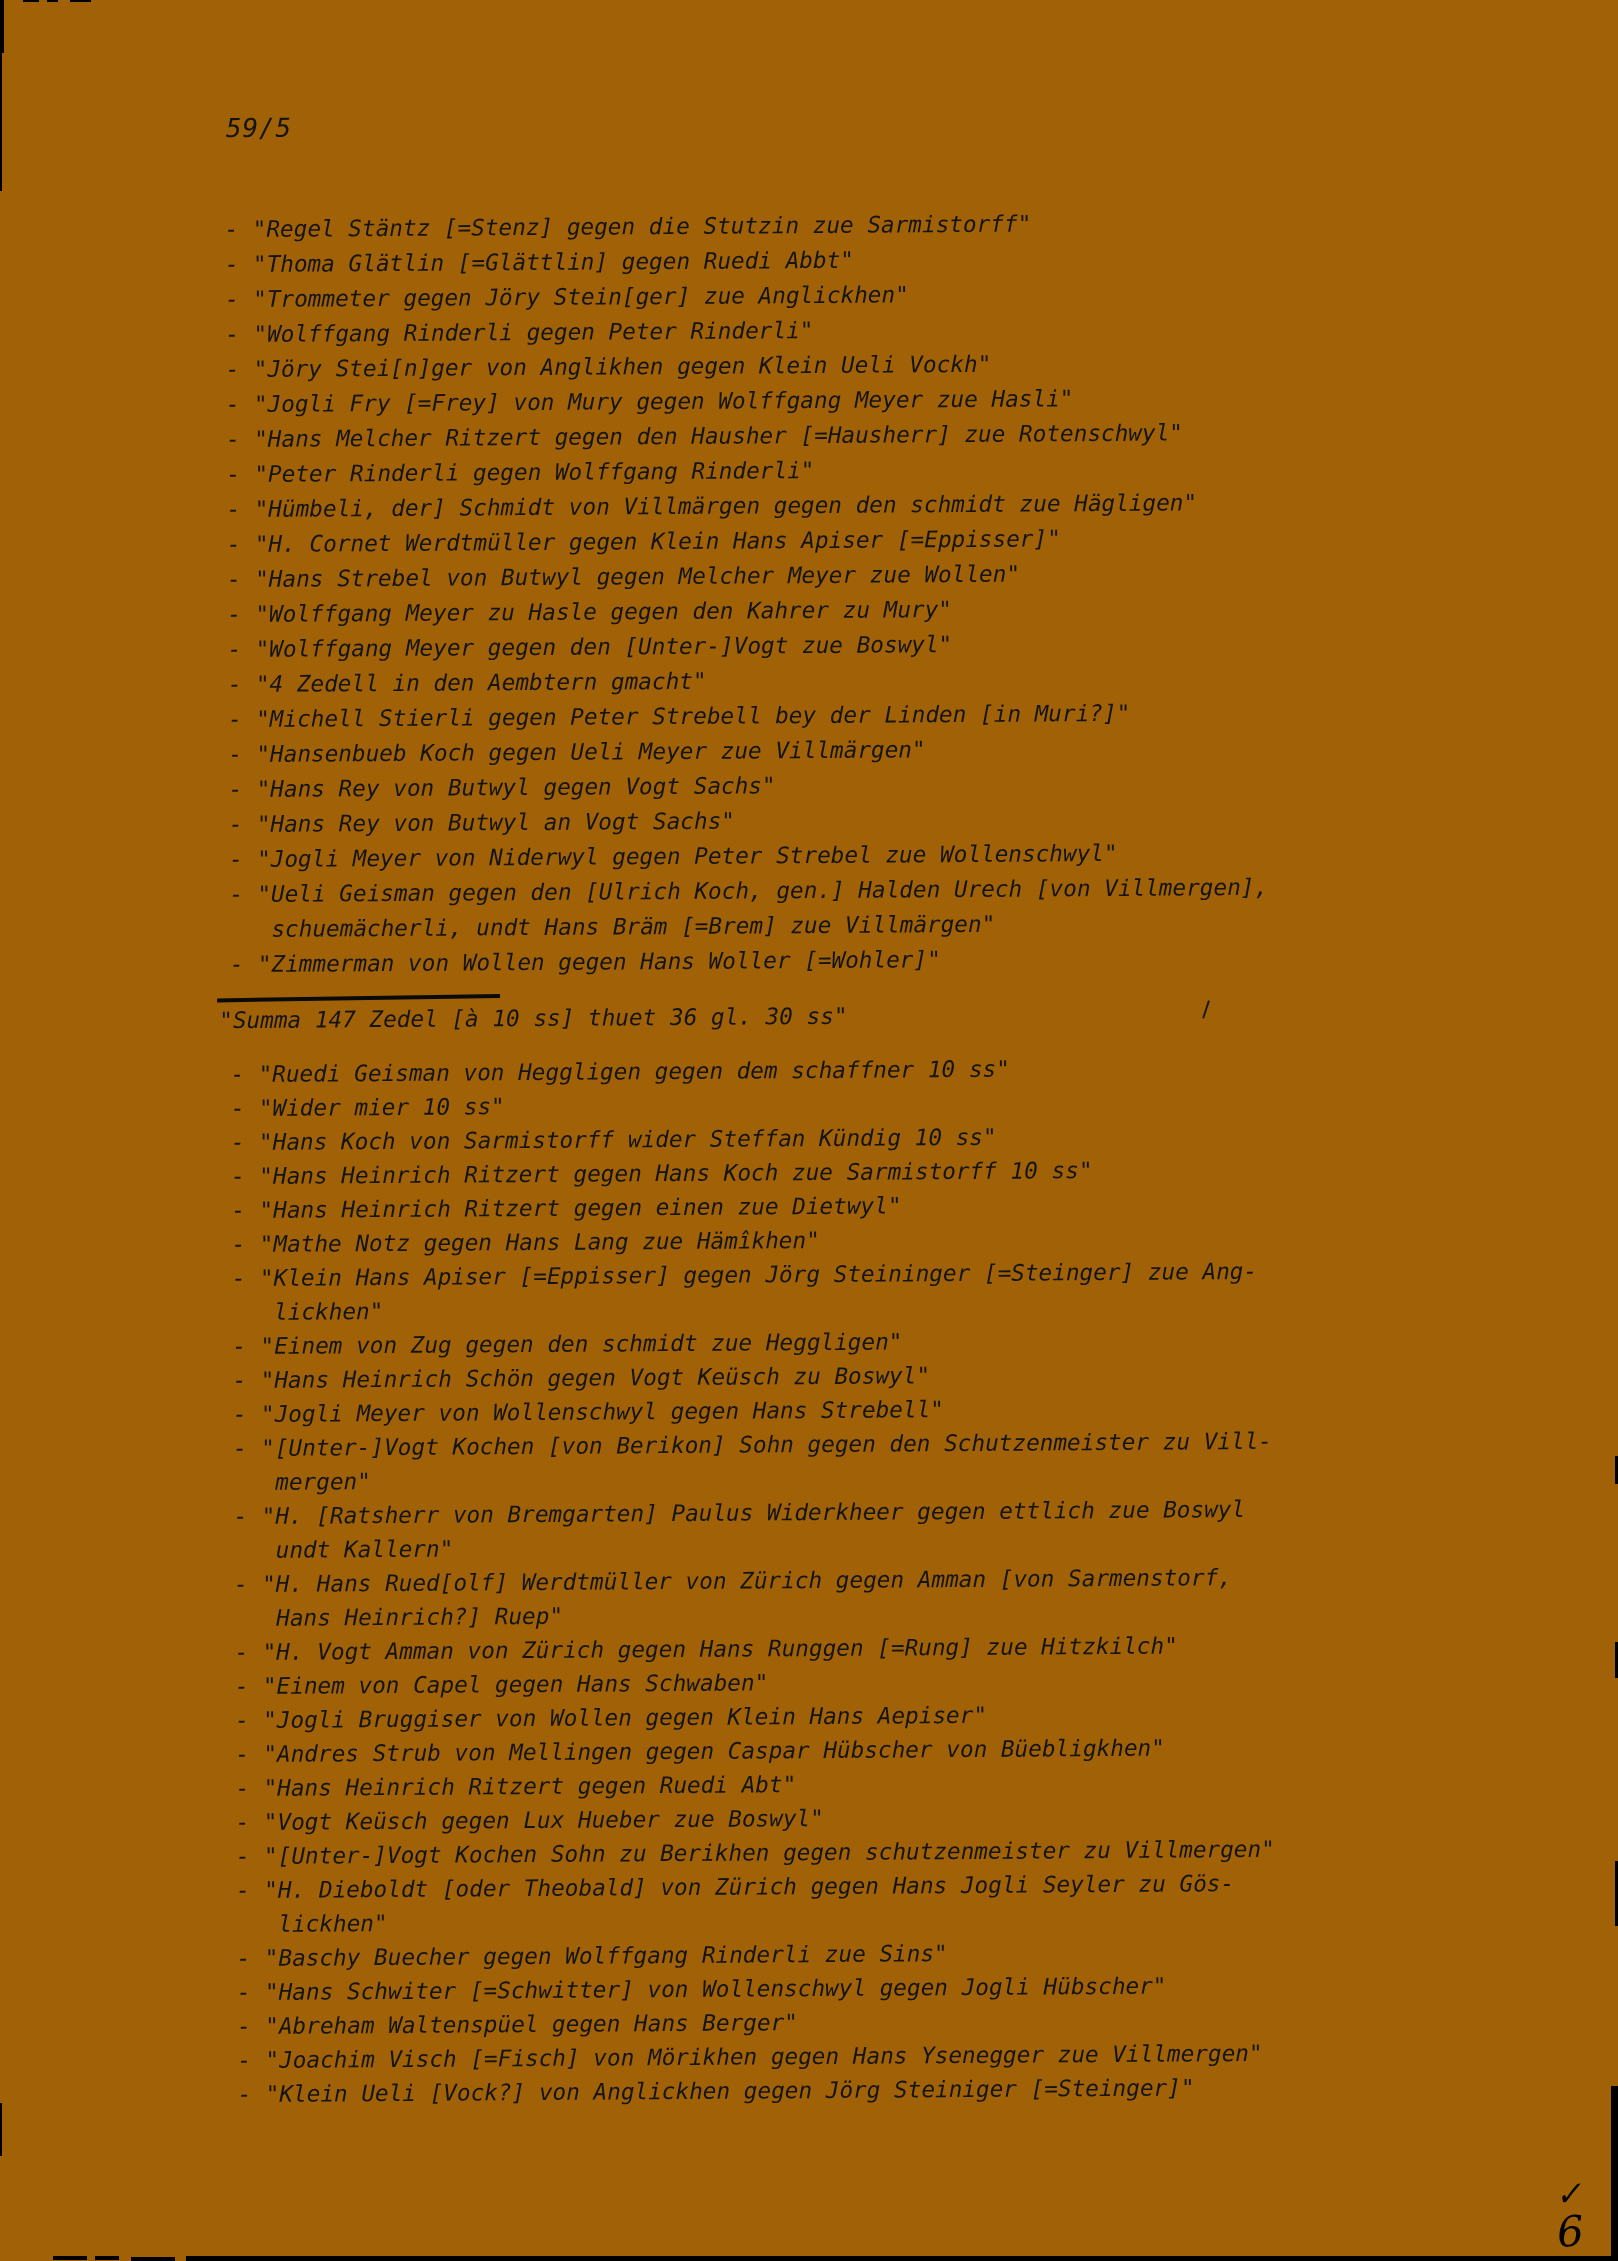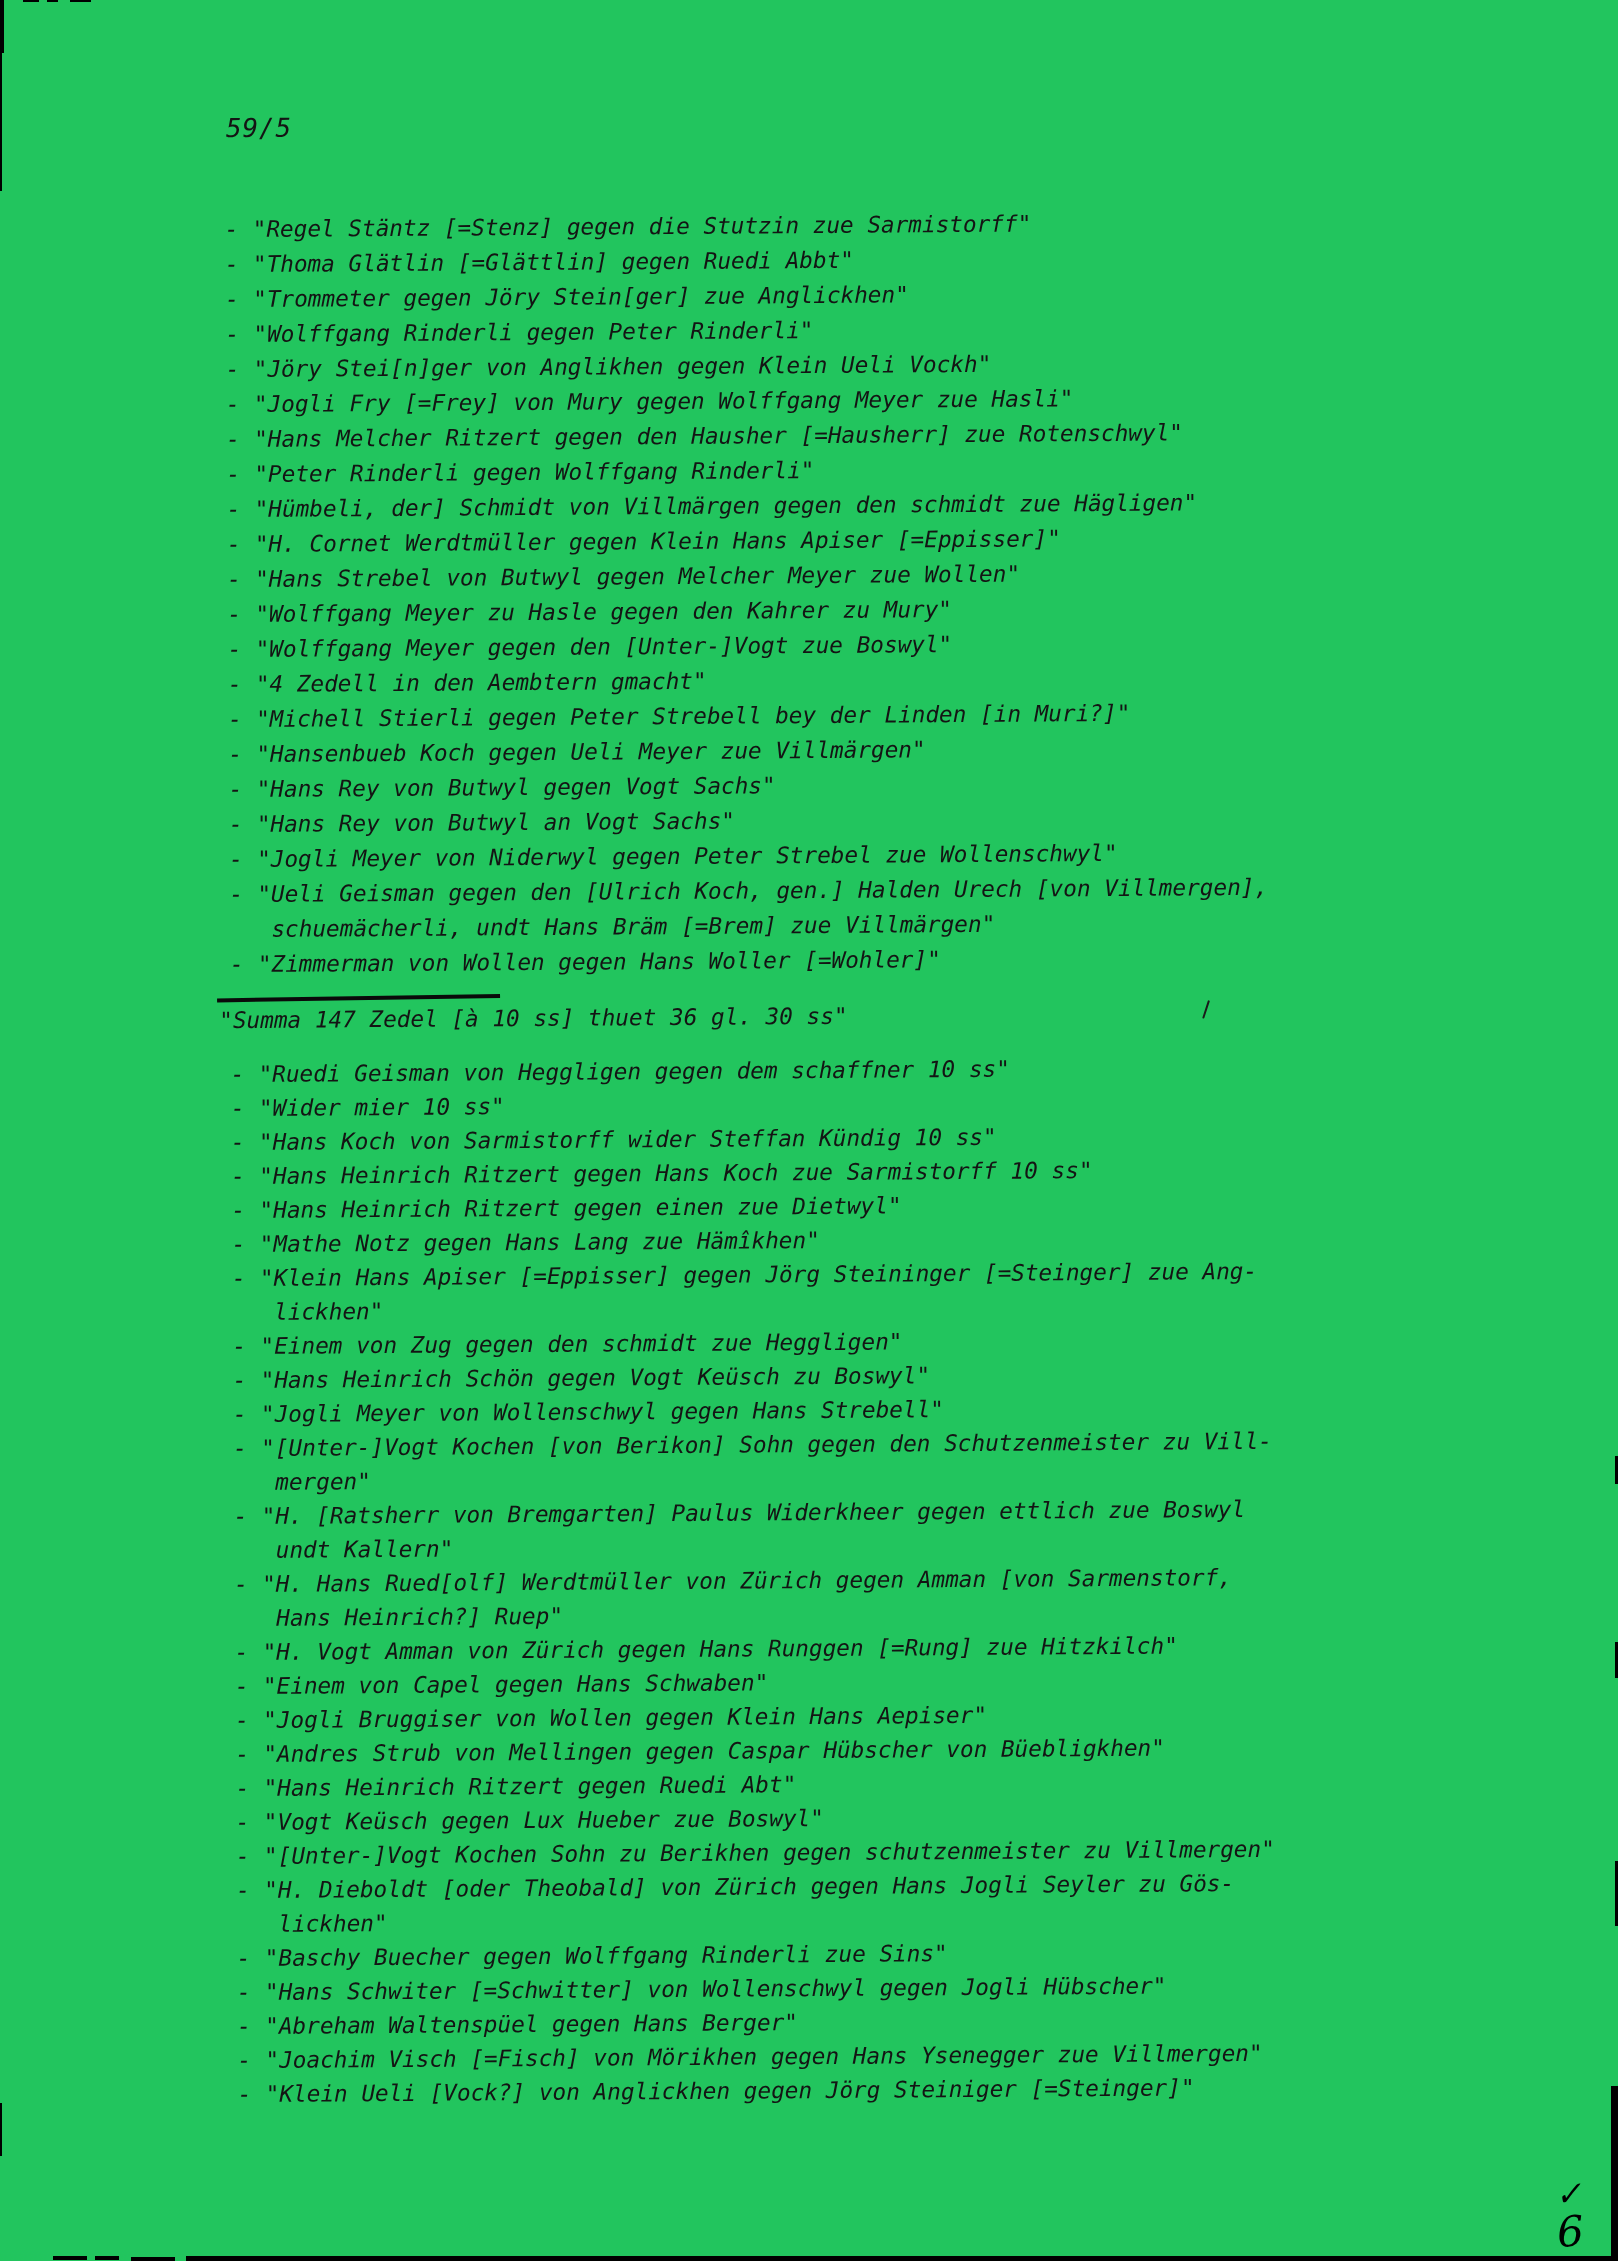--- a/index.html
+++ b/index.html
@@ -1,17 +1,17 @@
 <!DOCTYPE html>
 <html style="font-size:13px"><head>
 <meta charset="utf-8">
 <style>
   html,body{margin:0;padding:0;}
   body{width:1618px;height:2261px;background:#ffffff;position:relative;overflow:hidden;}
-  .page{position:absolute;inset:0;background:#22c55e;}
+  .page{position:absolute;inset:0;background:#a16207;}
   .typed{
     font-family:"DejaVu Sans Mono","Liberation Mono",monospace;
     font-style:italic;
     color:#141414;
     font-size:22.7px;
   }
   #typed-content{
     position:absolute;left:0;top:0;width:1618px;height:2261px;
     transform:rotate(-0.4deg);
     transform-origin:243px 1133px;

